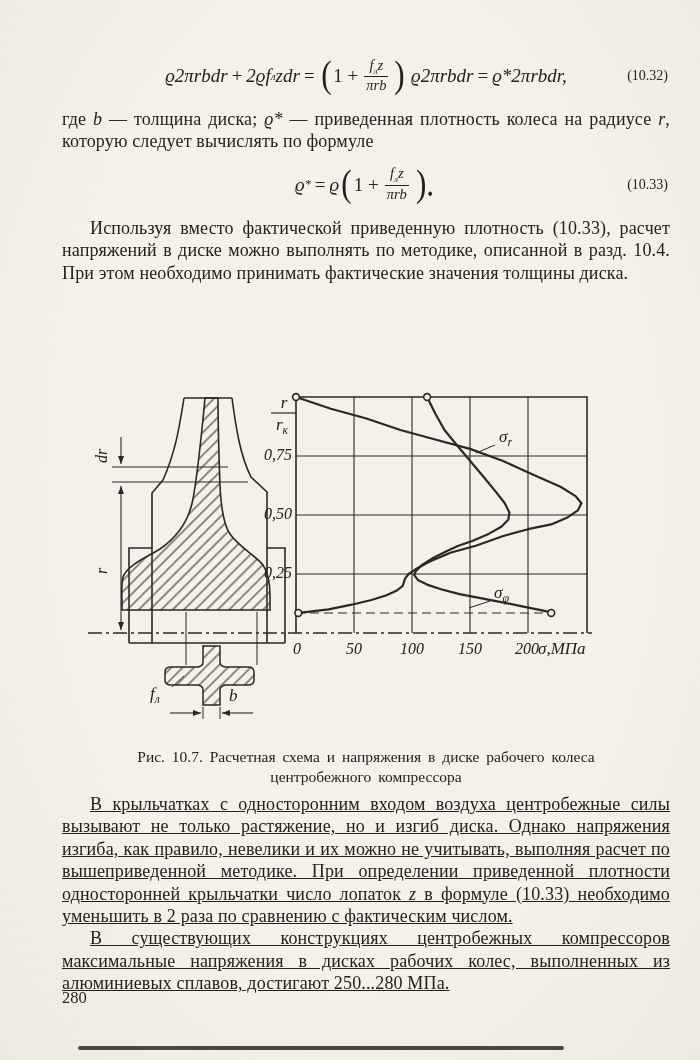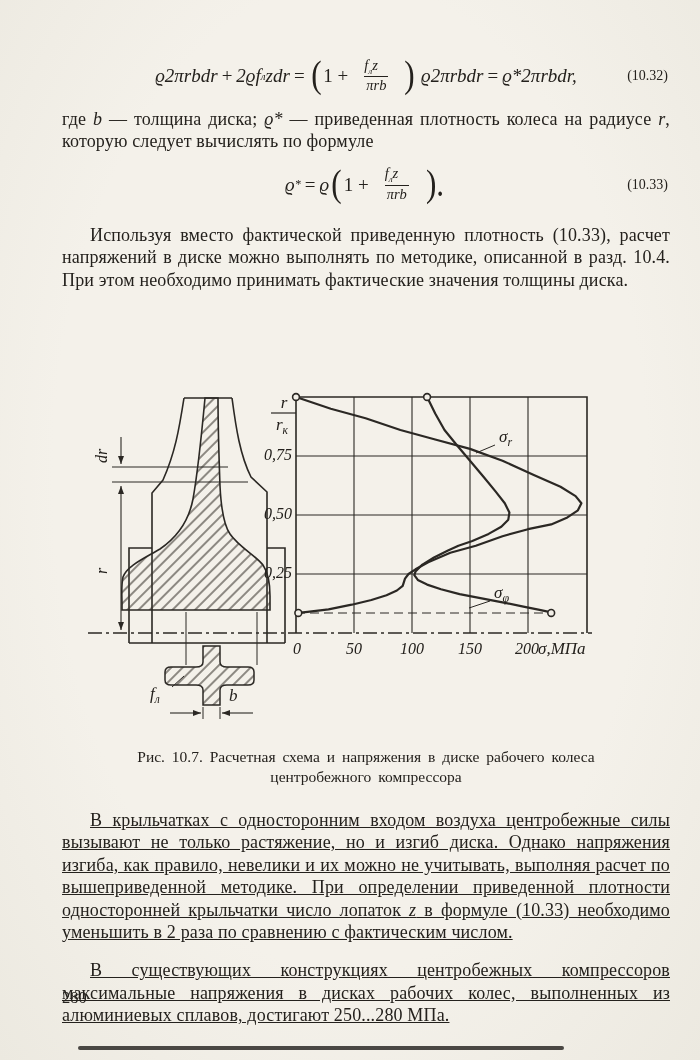--- a/index.html
+++ b/index.html
@@ -3,33 +3,33 @@
 <meta charset="utf-8">
 <style>
   html,body{margin:0;padding:0;}
   body{width:700px;height:1060px;position:relative;overflow:hidden;
        background:#f2efe8;font-family:"Liberation Serif","DejaVu Serif",serif;color:#24211d;}
   .page{position:absolute;inset:0;background:
         radial-gradient(ellipse at 50% 45%, #f4f1ea 60%, #ece9e0 100%);}
   .text-col{position:absolute;left:62px;top:44px;width:608px;}
   p.body{margin:0;font-size:18px;line-height:22.4px;text-align:justify;
          letter-spacing:0.15px;hyphens:auto;}
-  p.body.ind{text-indent:28px;margin-top:16px;}
+  p.body.ind{text-indent:28px;}
   .it{font-style:italic;}
   sub.s{font-size:11px;}
   
   .eq-row{position:relative;display:flex;justify-content:center;align-items:center;
           margin:9px 0 9px 0;font-size:19px;min-height:46px;}
   .eq-main{display:inline-flex;align-items:center;font-style:italic;white-space:nowrap;}
   .eq-main .op{font-style:normal;padding:0 4px;}
   .eq-num{position:absolute;right:2px;top:50%;transform:translateY(-50%);font-size:14px;}
   .paren{font-style:normal;font-size:38px;font-weight:400;line-height:0.8;
          transform:scaleX(0.82);display:inline-block;margin:0 1px;position:relative;top:-2px;}
-  .frac{display:inline-flex;flex-direction:column;vertical-align:middle;
-        font-size:14.5px;line-height:1.15;margin:0 14px;position:relative;top:-1px;}
+  .frac{display:inline-flex;flex-direction:column;align-items:center;vertical-align:middle;
+        font-size:14.5px;line-height:1.15;margin:0 4px;position:relative;top:-1px;}
   .frac .den{border-top:1.3px solid #24211d;padding:0 2px;}
   .frac sub.s{font-size:9px;}
   .inner1{font-style:normal;padding-right:2px;}
   
   .figure{position:absolute;left:62px;top:386px;width:608px;}
   .fig-svg{display:block;margin-left:18px;}
   .caption{margin:16px auto 0;max-width:540px;text-align:center;font-size:15.5px;
            line-height:20px;word-spacing:3px;}
   .lower-text{position:absolute;left:62px;top:793px;width:608px;text-decoration:underline;}
   .pageno{position:absolute;left:62px;top:988px;font-size:16.5px;}

